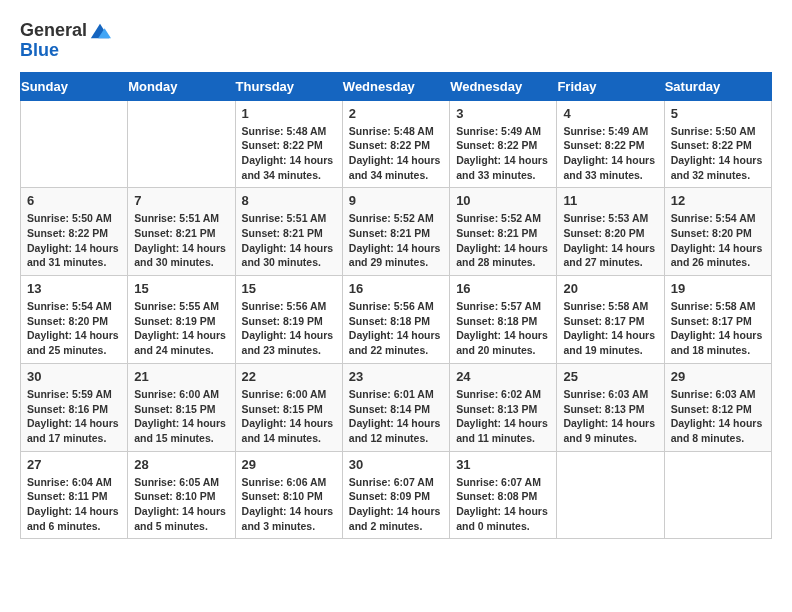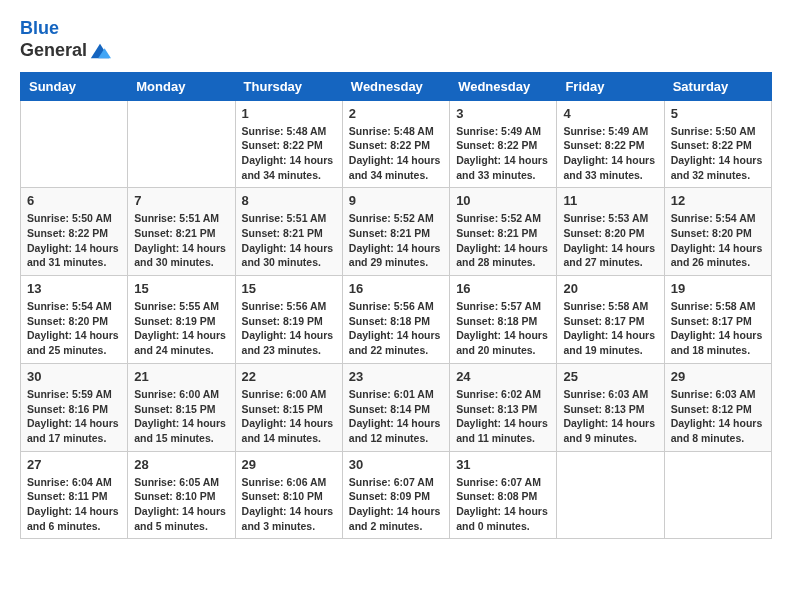--- a/index.html
+++ b/index.html
@@ -35,21 +35,21 @@
     }
     .calendar {
       width: 100%;
       border-collapse: collapse;
       border: 1px solid #ccc;
     }
     .calendar th {
       background-color: #1565c0;
       color: #fff;
       text-align: left;
-      padding: 6px 8px;
+      padding: 6px 0;
       font-size: 13px;
       border: 1px solid #1565c0;
     }
     .calendar td {
       vertical-align: top;
       border: 1px solid #ccc;
       padding: 5px 6px;
       font-size: 11px;
       color: #333;
       width: 107px;
@@ -74,28 +74,28 @@
       background: #fff;
     }
     .calendar tbody tr td:first-child { width: 107px; }
   </style>
 </head>
 <body>
 
 <div class="header">
   <div class="logo">
   <div style="line-height:1.2;">
-    <div style="font-size:18px; font-weight:bold; color:#1565c0; margin-top:-2px;">Blue</div>
     <div style="display:flex; align-items:center;">
       <span style="font-size:18px; font-weight:bold; color:#333;">General</span>
       <svg width="22" height="22" viewBox="0 0 24 24" style="margin-left:2px;">
         <polygon points="2,20 12,4 22,20" fill="#1565c0"></polygon>
         <polygon points="10,20 17,9 24,20" fill="#42a5f5"></polygon>
       </svg>
     </div>
+    <div style="font-size:18px; font-weight:bold; color:#1565c0; margin-top:-2px;">Blue</div>
   </div>
 </div>
   <div class="title-block">
     <div class="month-title"></div>
     <div class="location-title"></div>
   </div>
 </div>
 
 <table class="calendar">
   <thead>

